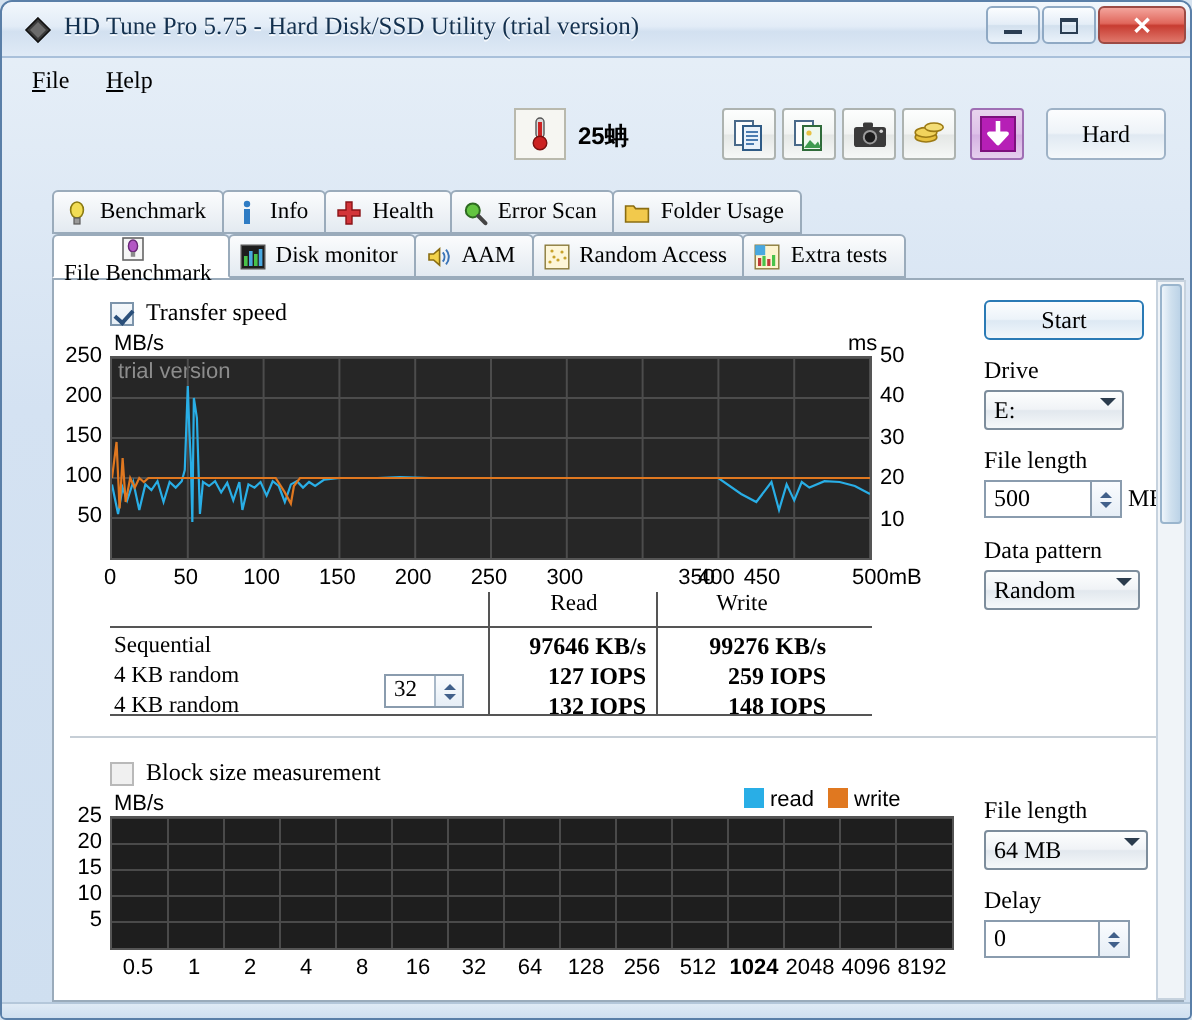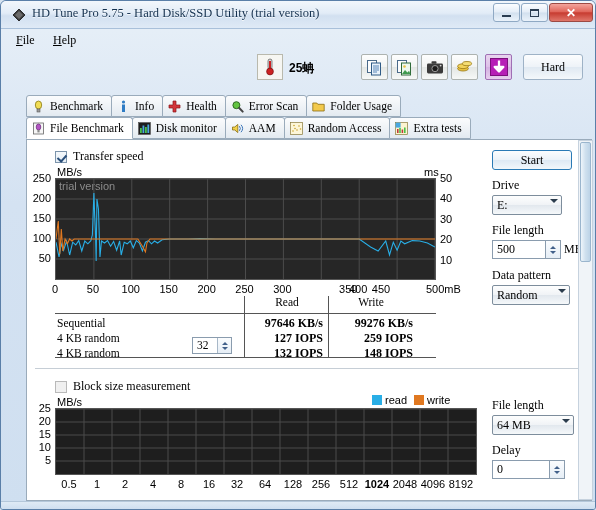--- a/index.html
+++ b/index.html
@@ -141,20 +141,21 @@
     display:flex; align-items:center;
     padding: 0 8px 0 5px;
     font-size:11.5px; color:#000;
     font-family:"Liberation Serif", serif;
     white-space:nowrap;
   }
   .tab.active {
     background: #fff;
     border-bottom:1px solid #fff;
     z-index:5;
+    flex-direction:column;
   }
   .tab .ticon { width:13px; height:13px; margin-right:5px; flex:0 0 auto; }
 
   
   .content {
     position:absolute; left:25px; top:138px; width:566px; height:362px;
     background:#fff;
     border:1px solid #9aabbb;
   }
 

